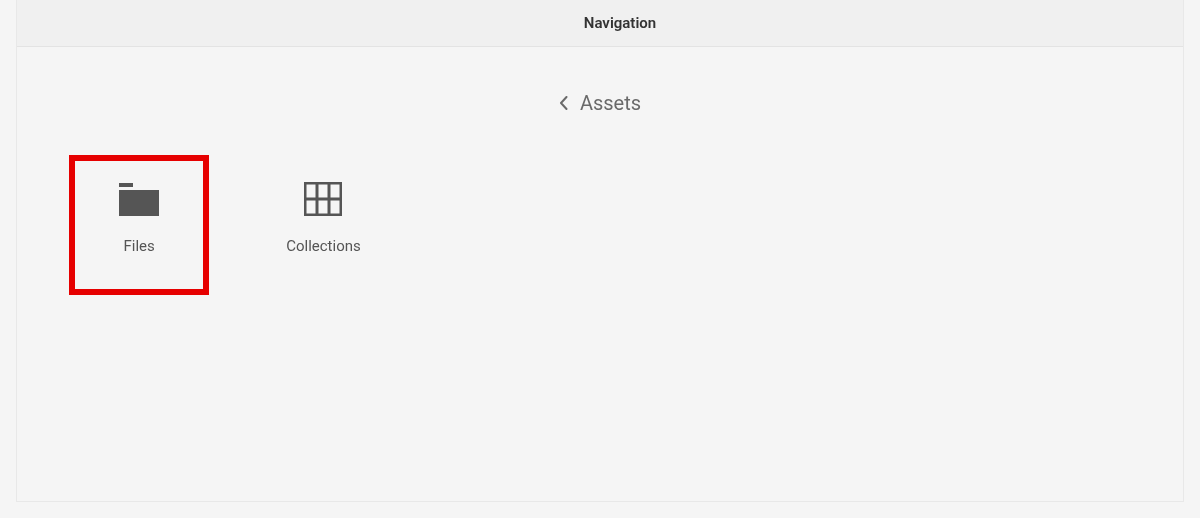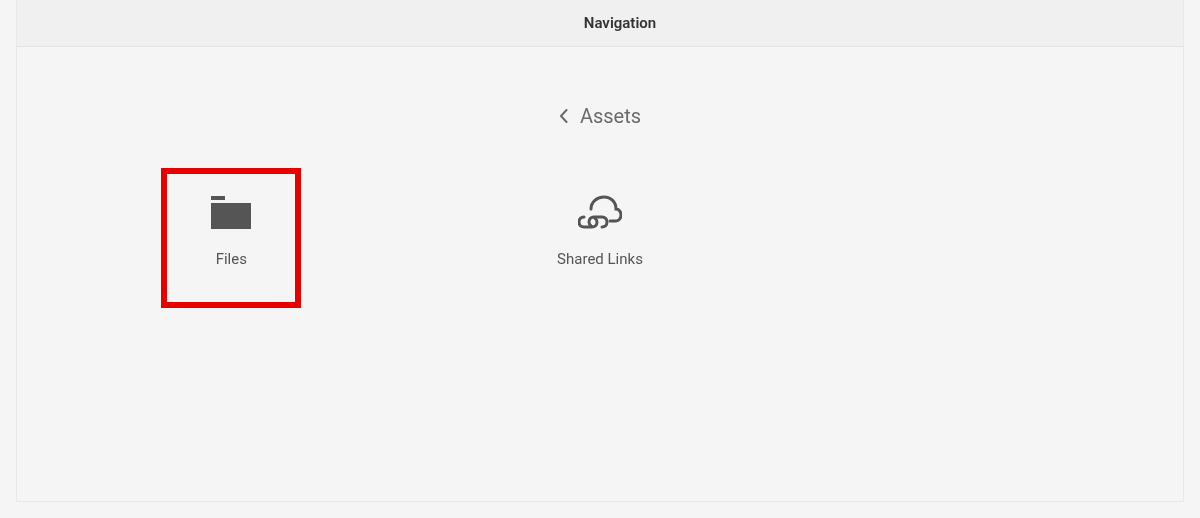--- a/index.html
+++ b/index.html
@@ -38,39 +38,39 @@
     .header-title {
       font-size: 15px;
       font-weight: 600;
       color: #333;
       padding-left: 40px;
     }
     .breadcrumb {
       display: flex;
       align-items: center;
       justify-content: center;
-      margin-top: 57px;
+      margin-top: 44px;
       gap: 12px;
       cursor: pointer;
     }
     .breadcrumb-text {
       font-size: 20px;
       color: #6a6a6a;
       font-weight: 400;
     }
     .chevron {
       width: 9px;
       height: 14px;
       display: flex;
       align-items: center;
       justify-content: center;
     }
     .grid {
       display: grid;
-      grid-template-columns: repeat(3, 1fr);
+      grid-template-columns: repeat(6, 1fr);
       padding: 46px 30px 0 30px;
       row-gap: 52px;
     }
     .tile {
       display: flex;
       flex-direction: column;
       align-items: center;
       justify-content: center;
       gap: 18px;
       cursor: pointer;
@@ -129,30 +129,31 @@
         <div class="tile-icon">
           <svg width="44" height="38" viewBox="0 0 44 38">
             <rect x="2" y="10" width="40" height="26" fill="#555"></rect>
             <rect x="2" y="3" width="14" height="6" fill="#555"></rect>
             <rect x="2" y="7" width="40" height="2" fill="#f5f5f5"></rect>
           </svg>
         </div>
         <span class="tile-label">Files</span>
       </div>
 
-
       <div class="tile">
         <div class="tile-icon">
-          <svg width="44" height="38" viewBox="0 0 44 38">
-            <path d="M13 16 C13 9 19 4 26 4 C33 4 38 9 38 16 C41 16 43 19 43 22 C43 25 41 28 38 28 L32 28" fill="none" stroke="#555" stroke-width="3" stroke-linecap="round"></path>
-            <path d="M6 24 C3 24 1 26 1 29 C1 32 3 34 6 34 L14 34 C17 34 19 32 19 29 C19 27.5 18.3 26.2 17 25.3" fill="none" stroke="#555" stroke-width="3" stroke-linecap="round"></path>
-            <path d="M24 34 C27 34 29 32 29 29 C29 26 27 24 24 24 L16 24 C13 24 11 26 11 29 C11 30.5 11.7 31.8 13 32.7" fill="none" stroke="#555" stroke-width="3" stroke-linecap="round"></path>
+          <svg width="38" height="34" viewBox="0 0 38 34">
+            <rect x="1" y="1" width="36" height="32" fill="none" stroke="#555" stroke-width="3"></rect>
+            <line x1="13" y1="1" x2="13" y2="33" stroke="#555" stroke-width="3"></line>
+            <line x1="25" y1="1" x2="25" y2="33" stroke="#555" stroke-width="3"></line>
+            <line x1="1" y1="17" x2="37" y2="17" stroke="#555" stroke-width="3"></line>
           </svg>
         </div>
-        <span class="tile-label">Shared Links</span>
+        <span class="tile-label">Collections</span>
       </div>
+
 
 
 
 
     </div>
   </div>
 </div>
 
 </body></html>

